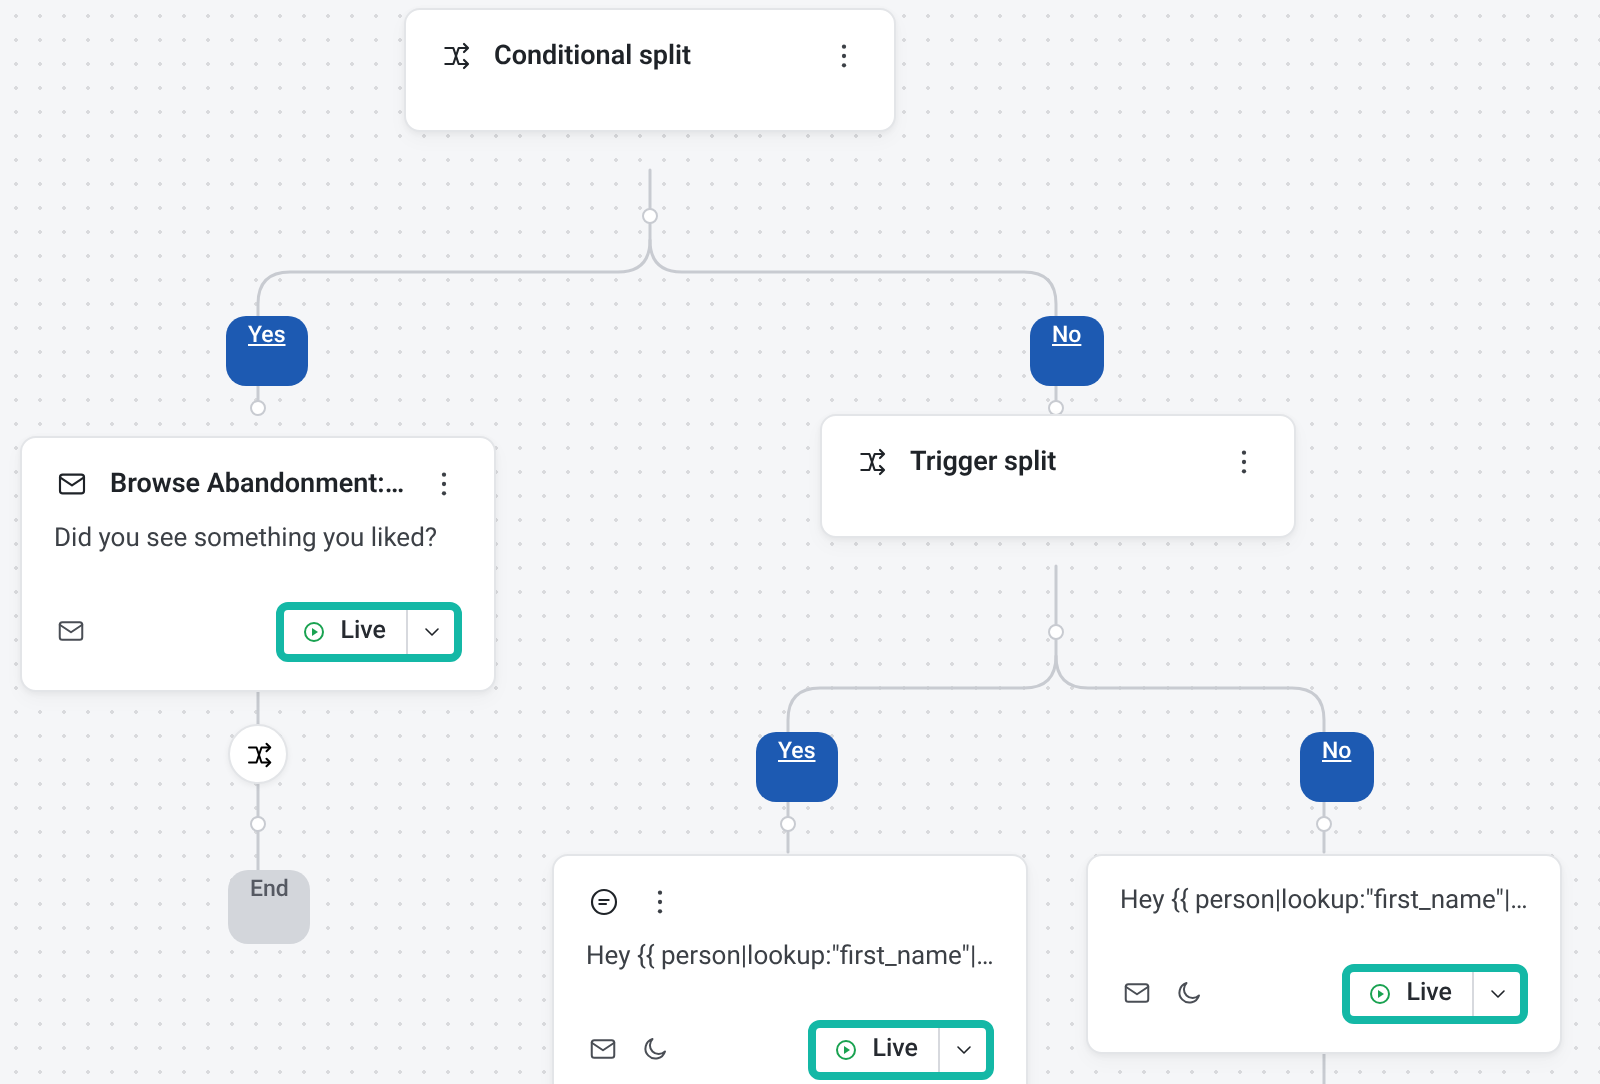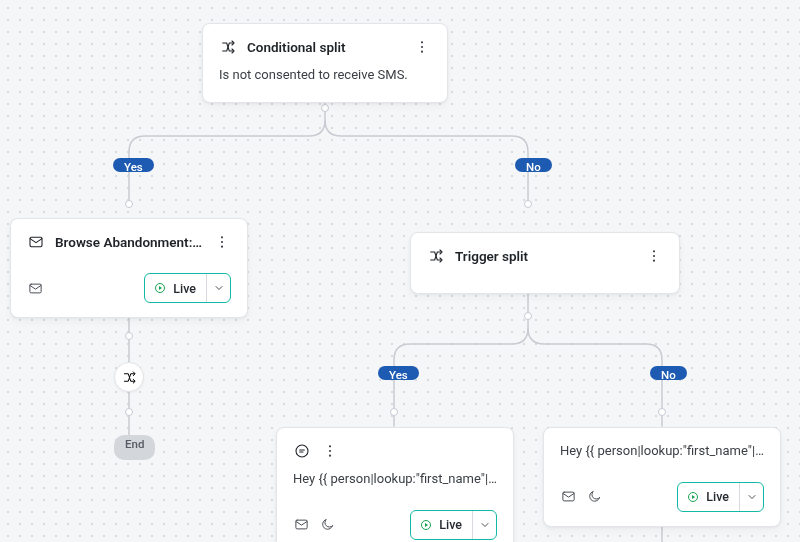--- a/index.html
+++ b/index.html
@@ -74,21 +74,21 @@
   .card .footer .ficons {
     display: inline-flex; gap: 10px; align-items: center;
   }
   .card .footer .ficons .fi {
     width: 16px; height: 16px; color: #4a4e55;
     display: inline-flex; align-items: center; justify-content: center;
   }
   .status-pill {
     height: 30px;
     display: inline-flex; align-items: center;
-    border: 1px solid #14b8a6;
+    border: 4px solid #14b8a6;
     border-radius: 6px;
     overflow: hidden;
     background: #fff;
     justify-content: space-between;
   }
   .status-pill .sp-body {
     display: inline-flex; align-items: center; gap: 7px;
     padding: 0 10px 0 9px;
     font-size: 12.5px; font-weight: 500; color: #262a30;
   }
@@ -105,32 +105,33 @@
     position: absolute;
     width: 30px; height: 30px;
     background: #fff;
     border: 1px solid #e3e5e8;
     border-radius: 50%;
     box-shadow: 0 1px 3px rgba(12,14,20,0.06);
     display: flex; align-items: center; justify-content: center;
   }
   .branch-pill {
     position: absolute;
-    height: 14px;
+    height: 35px;
     padding: 0 11px;
     background: #1d5ab2;
     color: #fff;
     font-size: 11.5px;
     font-weight: 500;
     line-height: 19px;
     border-radius: 10px;
+    text-decoration: underline;
   }
   .end-pill {
     position: absolute;
-    height: 25px;
+    height: 37px;
     padding: 0 11px;
     background: #d3d6db;
     color: #555962;
     font-size: 11.5px;
     font-weight: 500;
     line-height: 19px;
     border-radius: 10px;
   }
   
   .stroke-ic { stroke: currentColor; stroke-width: 1.6; fill: none; stroke-linecap: round; stroke-linejoin: round; }
@@ -158,21 +159,21 @@
 
   <div class="node-dot" style="left:321px; top:104px"></div>
   <div class="node-dot" style="left:125px; top:200px"></div>
   <div class="node-dot" style="left:524px; top:200px"></div>
   <div class="node-dot" style="left:125px; top:332px"></div>
   <div class="node-dot" style="left:125px; top:408px"></div>
   <div class="node-dot" style="left:524px; top:312px"></div>
   <div class="node-dot" style="left:390px; top:408px"></div>
   <div class="node-dot" style="left:658px; top:408px"></div>
 
-  <div class="card" style="left:202px; top:23px; width:246px; padding-bottom:18px;">
+  <div class="card" style="left:202px; top:4px; width:246px; padding-bottom:18px;">
     <div class="hdr">
       <span class="icon">
         <svg viewBox="0 0 24 24" width="16" height="16">
           <g class="stroke-ic">
             <path d="M4 6h6l4 12h6"></path>
               <path d="M4 18h6l4-12h6"></path>
             <path d="M18 3l3 3-3 3"></path>
               <path d="M18 15l3 3-3 3"></path>
           </g>
         </svg>
@@ -181,21 +182,20 @@
       <span class="kebab">
         <svg viewBox="0 0 24 24" width="16" height="16">
             <g fill="currentColor">
               <circle cx="12" cy="5" r="1.6"></circle>
               <circle cx="12" cy="12" r="1.6"></circle>
               <circle cx="12" cy="19" r="1.6"></circle>
             </g>
           </svg>
       </span>
     </div>
-    <div class="desc">Is not consented to receive SMS.</div>
   </div>
 
   <div class="branch-pill" style="left:113px; top:158px;">Yes</div>
   <div class="branch-pill" style="left:515px; top:158px;">No</div>
 
   <div class="card" style="left:10px; top:218px; width:238px;">
     <div class="hdr">
       <span class="icon">
         <svg viewBox="0 0 24 24" width="16" height="16">
             <g class="stroke-ic">
@@ -208,20 +208,21 @@
       <span class="kebab">
         <svg viewBox="0 0 24 24" width="16" height="16">
             <g fill="currentColor">
               <circle cx="12" cy="5" r="1.6"></circle>
               <circle cx="12" cy="12" r="1.6"></circle>
               <circle cx="12" cy="19" r="1.6"></circle>
             </g>
           </svg>
       </span>
     </div>
+    <div class="desc">Did you see something you liked?</div>
     <div class="footer">
       <div class="ficons">
         <span class="fi">
           <svg viewBox="0 0 24 24" width="15" height="15">
               <g class="stroke-ic">
                 <rect x="3" y="5" width="18" height="14" rx="2"></rect>
                 <path d="M3 7l9 6 9-6"></path>
               </g>
             </svg>
         </span>
@@ -250,21 +251,21 @@
       <g class="stroke-ic" stroke-width="1.8">
         <path d="M4 6h6l4 12h6"></path>
           <path d="M4 18h6l4-12h6"></path>
         <path d="M18 3l3 3-3 3"></path>
           <path d="M18 15l3 3-3 3"></path>
       </g>
     </svg>
   </div>
   <div class="end-pill" style="left:114px; top:435px;">End</div>
 
-  <div class="card" style="left:410px; top:232px; width:270px; padding-bottom:18px;">
+  <div class="card" style="left:410px; top:207px; width:238px; padding-bottom:18px;">
     <div class="hdr">
       <span class="icon">
         <svg viewBox="0 0 24 24" width="16" height="16">
           <g class="stroke-ic">
             <path d="M4 6h6l4 12h6"></path>
               <path d="M4 18h6l4-12h6"></path>
             <path d="M18 3l3 3-3 3"></path>
               <path d="M18 15l3 3-3 3"></path>
           </g>
         </svg>

